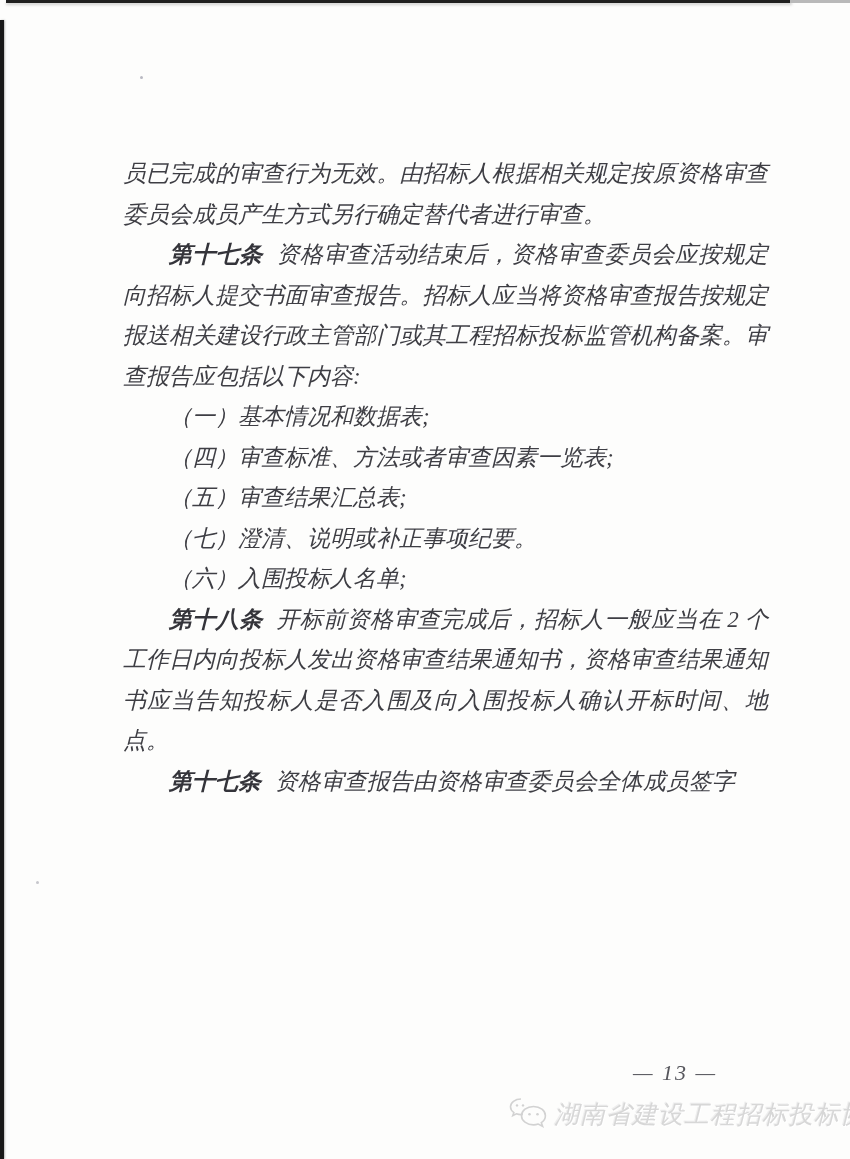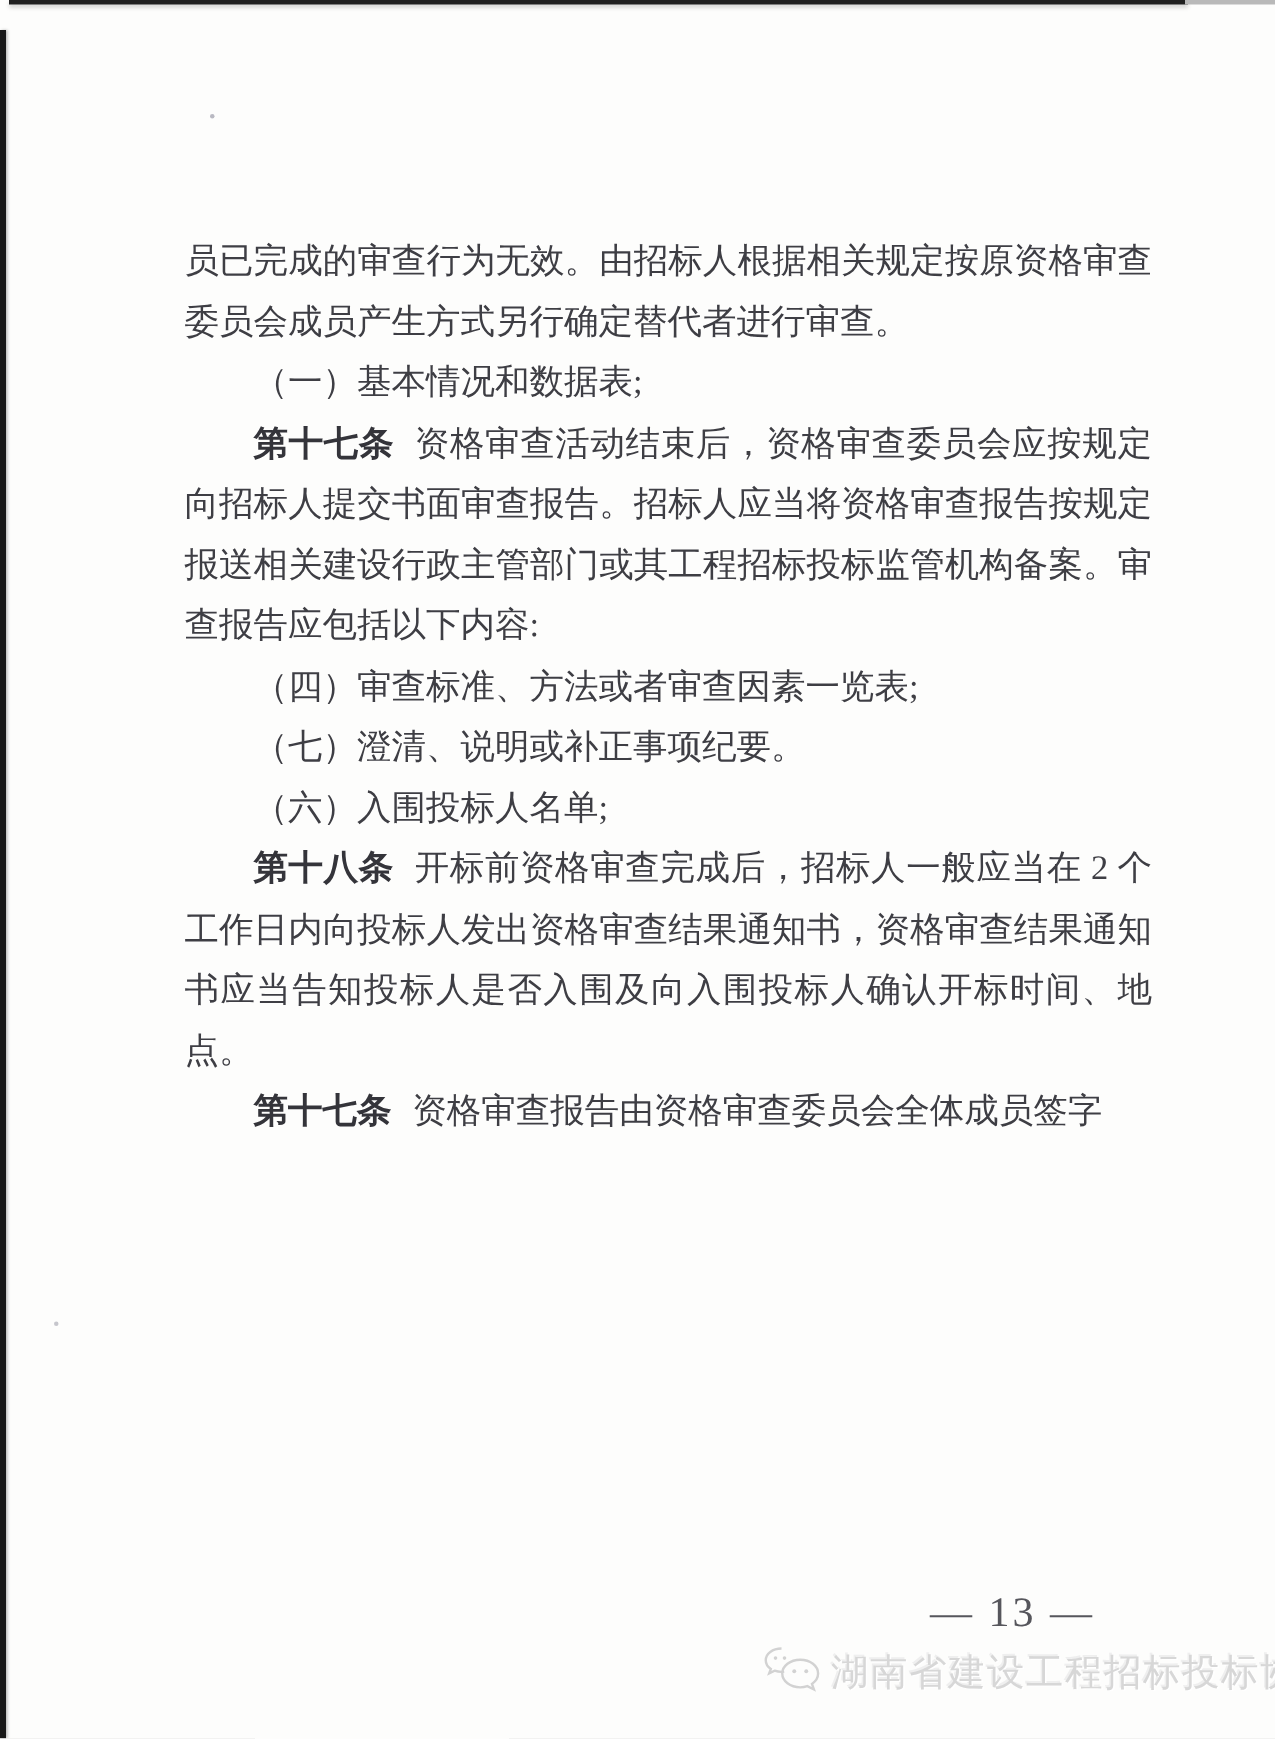--- a/index.html
+++ b/index.html
@@ -5,20 +5,21 @@
   * { margin: 0; padding: 0; box-sizing: border-box; }
   html, body { background: #e9e9e9; }
   .page {
     position: relative;
     width: 850px;
     height: 1159px;
     margin: 0 auto;
     background: #fdfdfc;
     overflow: hidden;
     font-family: "Liberation Serif", "DejaVu Serif", serif;
+    font-style: italic;
   }
   
   .scan-edge-top {
     position: absolute;
     top: 0; left: 6px; width: 786px; height: 3px;
     background: #202020;
     box-shadow: 0 2px 3px rgba(0,0,0,0.18);
   }
   .scan-edge-top-right {
     position: absolute;
@@ -64,21 +65,21 @@
     color: #34343a;
     margin-right: 0.6em;
   }
   
   .page-number {
     position: absolute;
     top: 1060px;
     left: 600px;
     width: 150px;
     text-align: center;
-    font-size: 28px;
+    font-size: 22px;
     letter-spacing: 2px;
     color: #56565c;
   }
   .watermark {
     position: absolute;
     left: 508px;
     top: 1097px;
     display: flex;
     align-items: center;
     gap: 6px;
@@ -105,24 +106,25 @@
   <div class="scan-edge-top"></div>
   <div class="scan-edge-top-right"></div>
   <div class="scan-edge-left"></div>
   <div class="scan-speck-1"></div>
   <div class="scan-speck-2"></div>
 
   <div class="doc-body">
 
     <p class="continuation">员已完成的审查行为无效。由招标人根据相关规定按原资格审查委员会成员产生方式另行确定替代者进行审查。</p>
 
+    <p><span class="article-no">第十七条</span><span>资格审查活动结束后，资格审查委员会应按规定向招标人提交书面审查报告。招标人应当将资格审查报告按规定报送相关建设行政主管部门或其工程招标投标监管机构备案。审查报告应包括以下内容:</span></p>
+
     <p>（一）基本情况和数据表;</p>
-
-    <p><span class="article-no">第十七条</span><span>资格审查活动结束后，资格审查委员会应按规定向招标人提交书面审查报告。招标人应当将资格审查报告按规定报送相关建设行政主管部门或其工程招标投标监管机构备案。审查报告应包括以下内容:</span></p>
     <p>（四）审查标准、方法或者审查因素一览表;</p>
+    <p>（五）审查结果汇总表;</p>
     <p>（七）澄清、说明或补正事项纪要。</p>
     <p>（六）入围投标人名单;</p>
 
 
     <p><span class="article-no">第十八条</span><span>开标前资格审查完成后，招标人一般应当在 2 个工作日内向投标人发出资格审查结果通知书，资格审查结果通知书应当告知投标人是否入围及向入围投标人确认开标时间、地点。</span></p>
 
     <p><span class="article-no">第十七条</span><span>资格审查报告由资格审查委员会全体成员签字</span></p>
 
   </div>
 

